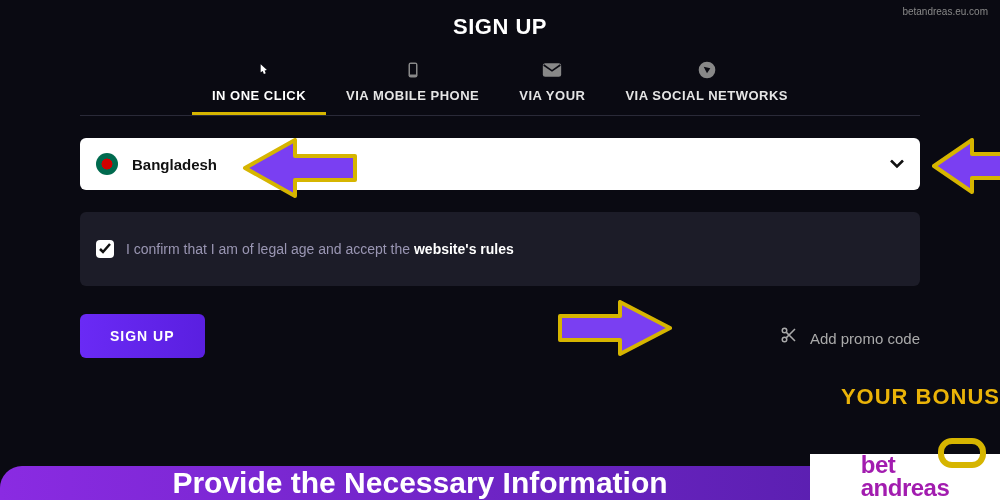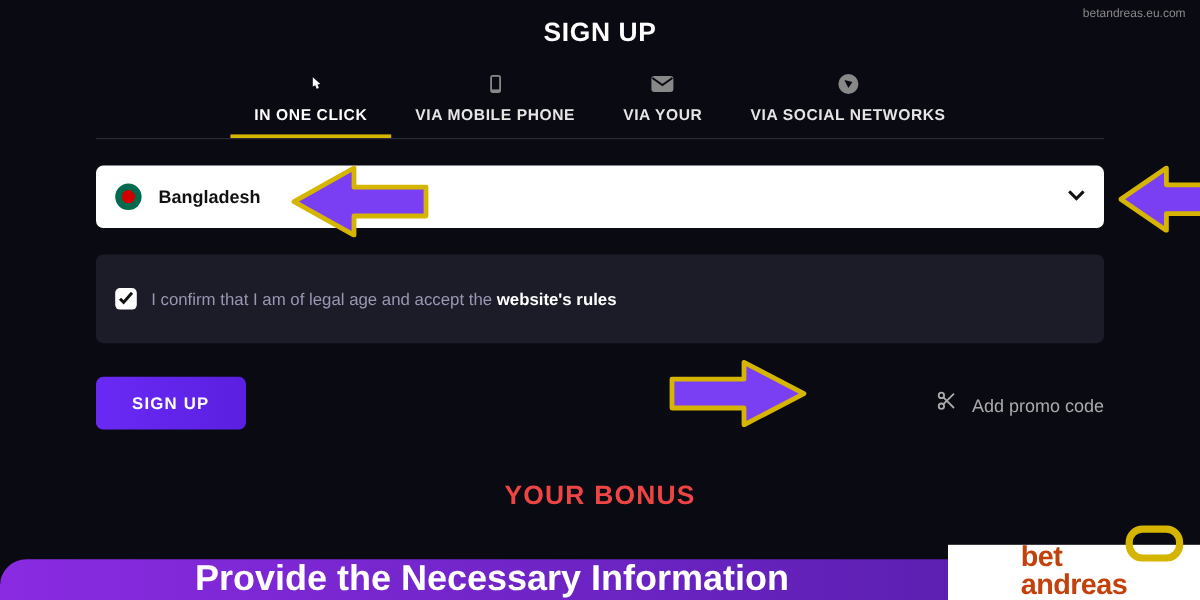--- a/index.html
+++ b/index.html
@@ -84,40 +84,40 @@
     background: linear-gradient(90deg, #6a2af5, #5a1fe0);
     border-radius: 6px; padding: 14px 30px;
     font-weight: 700; font-size: 14px; letter-spacing: 1px;
     cursor: pointer;
   }
   .promo {
     display: flex; align-items: flex-end; gap: 12px;
     color: #aaa; font-size: 15px; cursor: pointer;
   }
   .bonus-title {
-    text-align: center; color: #ef4444; font-weight: 800;
-    font-size: 22px; margin-top: 42px; letter-spacing: 1px;
+    text-align: right; color: #eab308; font-weight: 800;
+    font-size: 22px; margin-top: 26px; letter-spacing: 1px;
   }
   .arrow {
     position: absolute; z-index: 40;
   }
   .banner {
     position: absolute; left: 0; right: 0; bottom: 0;
     height: 76px; display: flex; align-items: flex-end;
     z-index: 60;
   }
   .banner-text {
     flex: 1; display: flex; align-items: center; justify-content: center;
     background: linear-gradient(90deg, #8a2be2 0%, #5a1fb0 100%);
     border-radius: 22px 22px 0 0;
     color: #fff; font-size: 30px; font-weight: 600;
     margin-right: -30px;
   }
   .banner-logo {
-    width: 210px; background: #fff; color: #c2410c;
+    width: 190px; background: #fff; color: #a21caf;
     display: flex; align-items: center; justify-content: center;
     position: relative;
   }
   .banner-logo .txt {
     font-weight: 800; font-size: 24px; line-height: 0.95; letter-spacing: -0.5px;
   }
   .banner-logo .ring {
     position: absolute; right: 14px; top: -16px;
     width: 48px; height: 30px; border: 6px solid #d6b500;
     border-radius: 14px;

